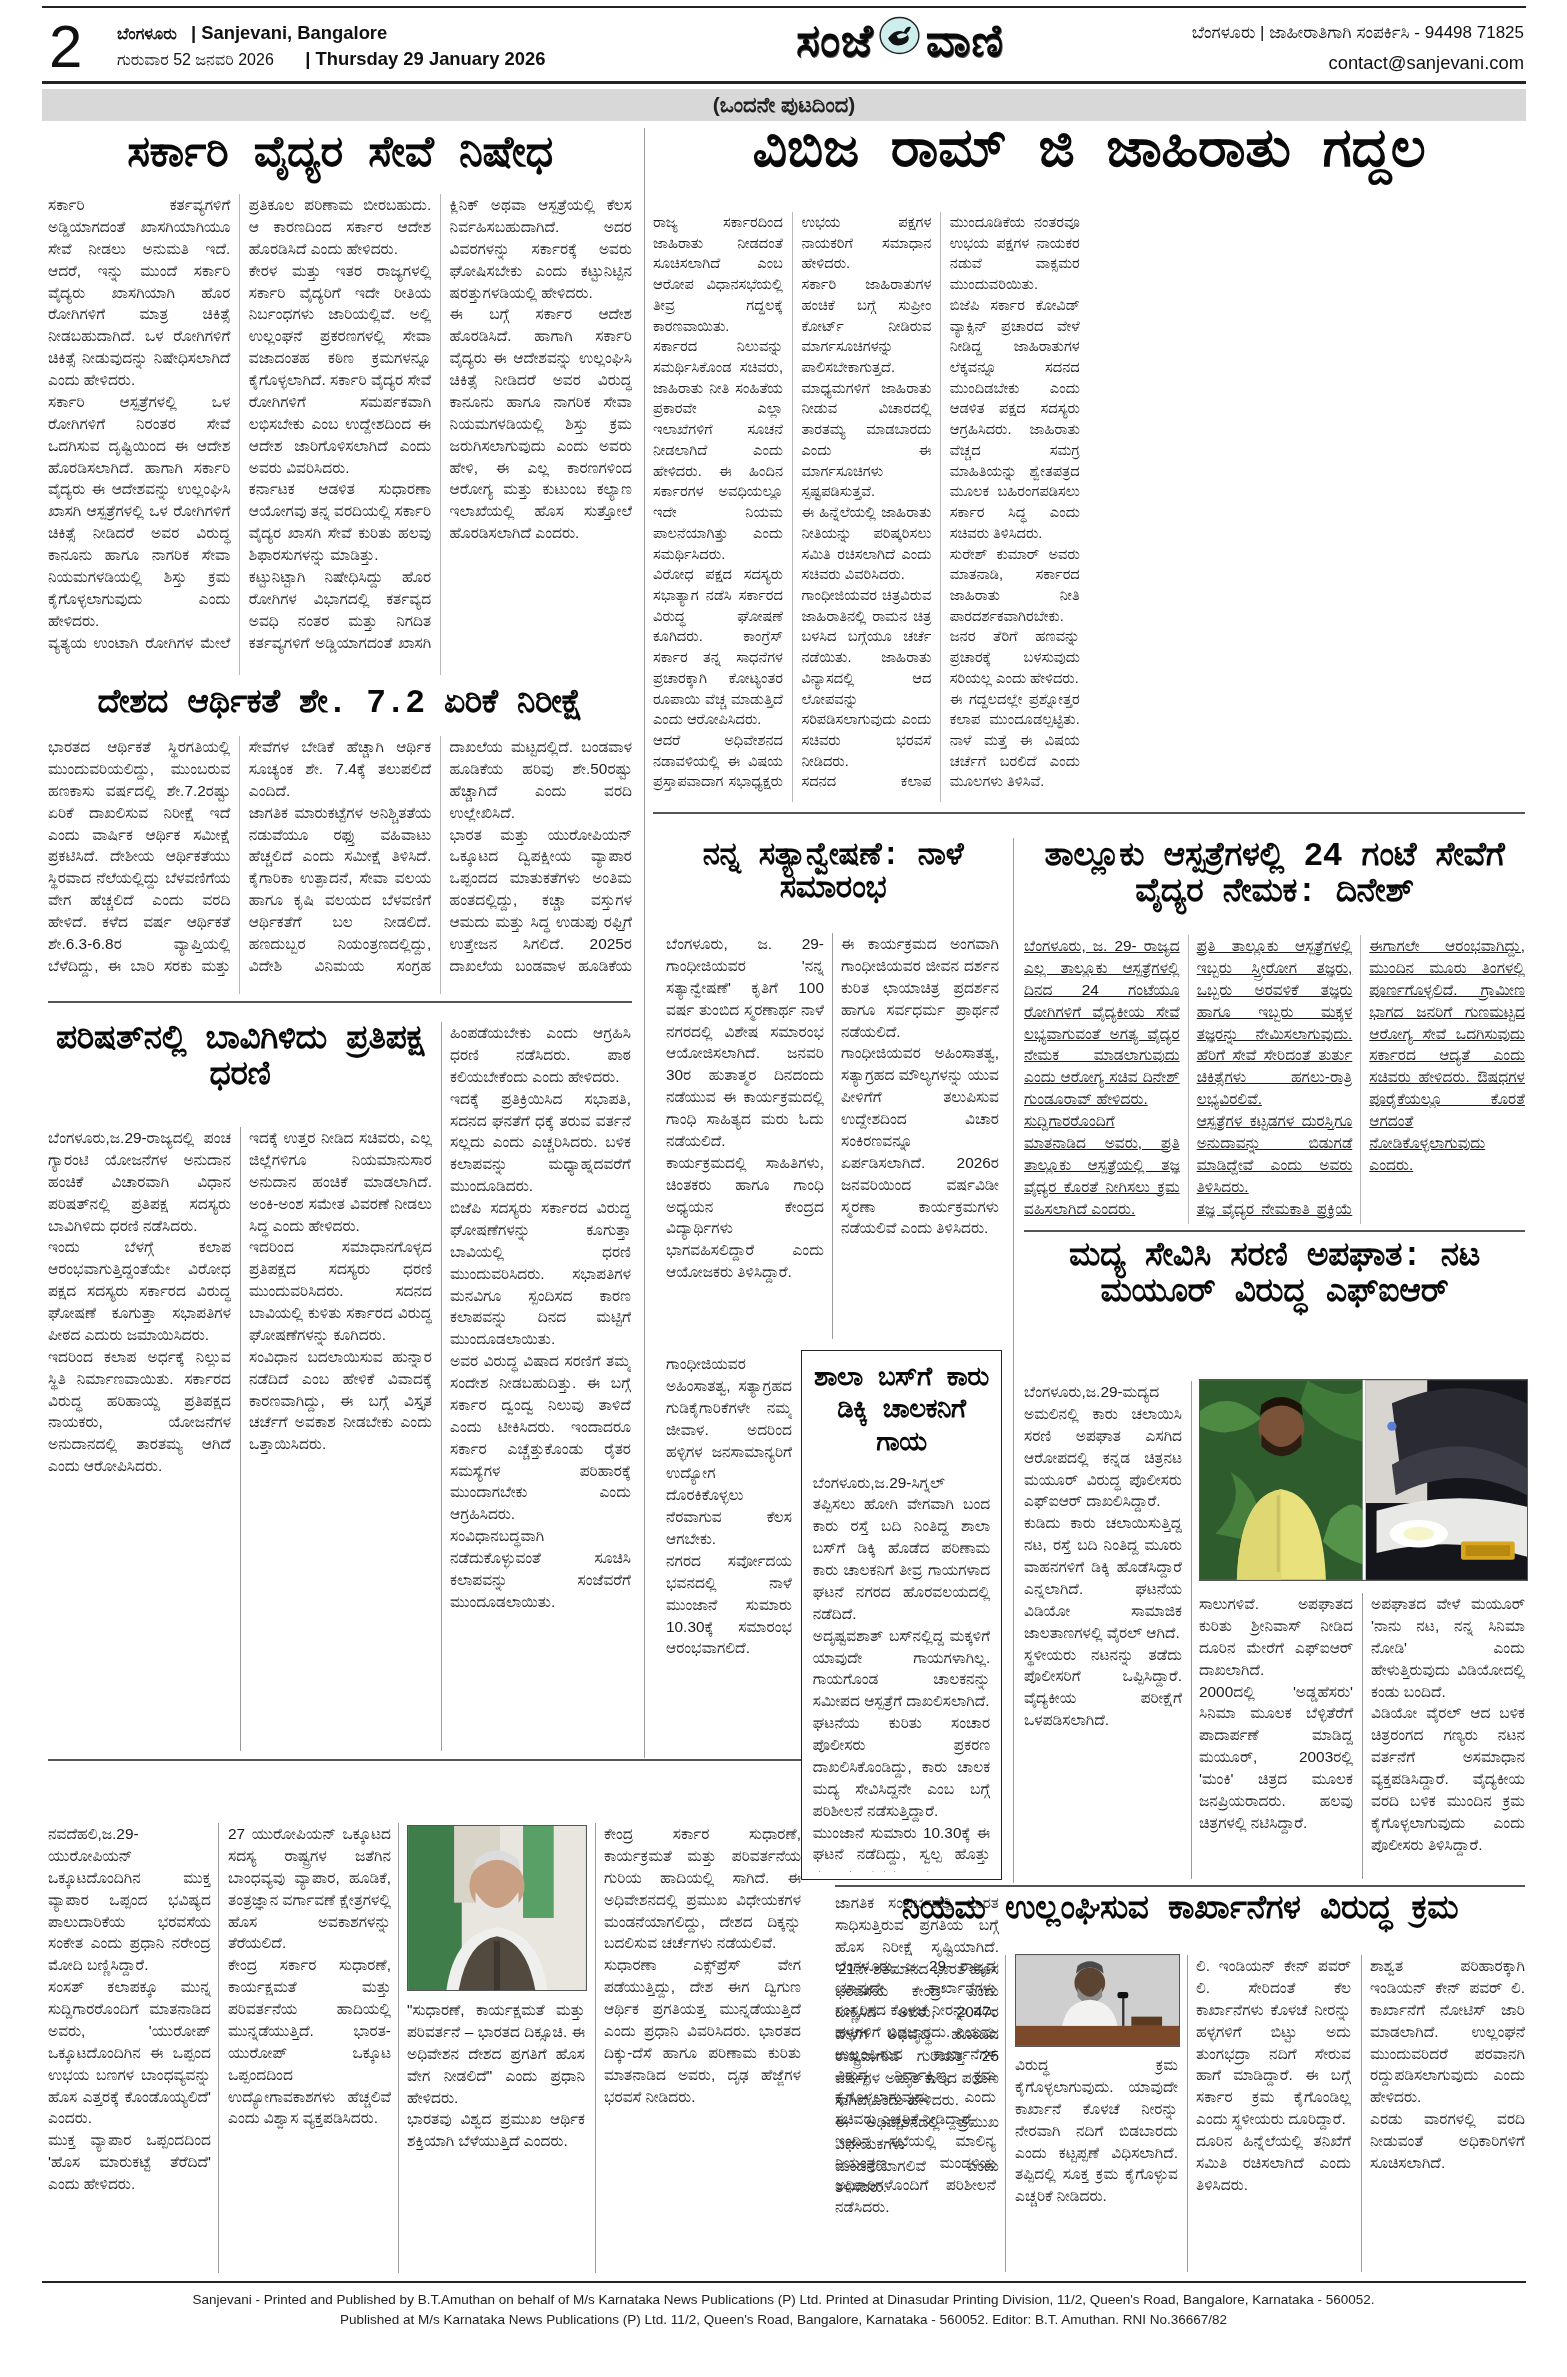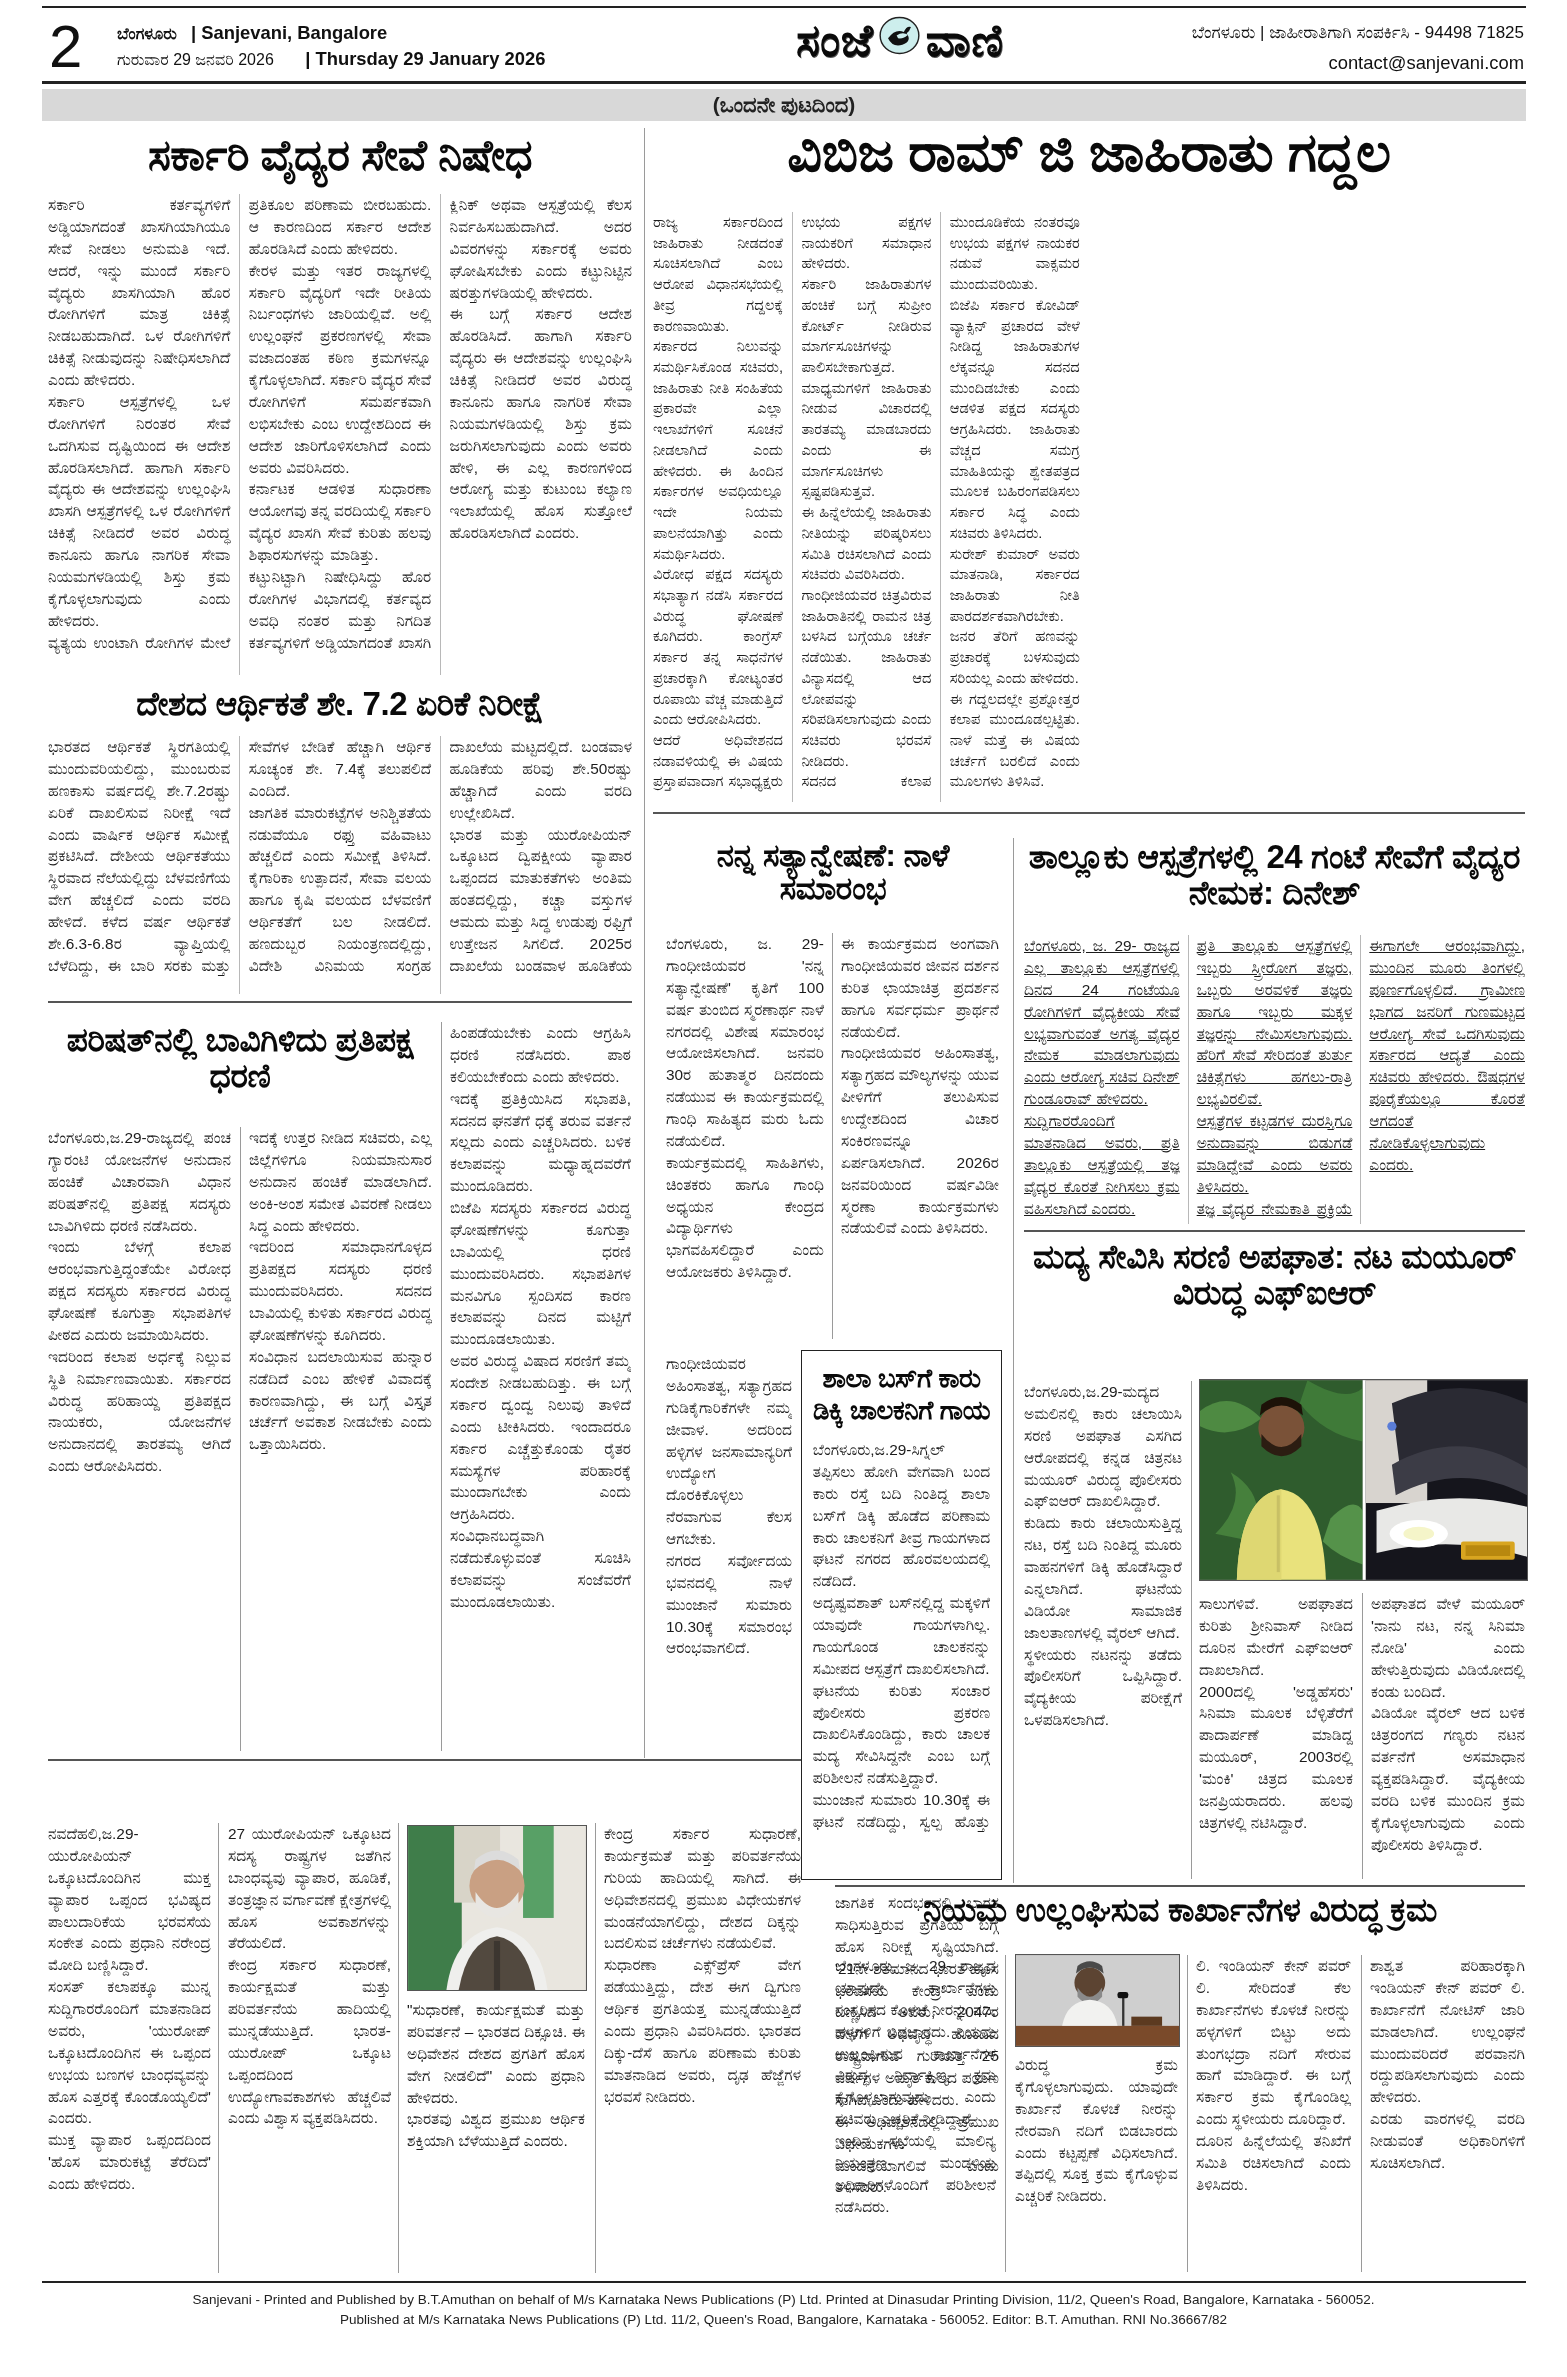--- a/index.html
+++ b/index.html
@@ -1,21 +1,21 @@
 <!DOCTYPE html>
 <html style="font-size:12.3px"><head>
 <meta charset="utf-8">
 <style>
   html,body{margin:0;padding:0;background:#e8e8e8;}
   #page{position:relative;width:1567px;height:2377px;background:#ffffff;overflow:hidden;
         font-family:"Liberation Sans","DejaVu Sans",sans-serif;color:#141414;}
   .abs{position:absolute;}
   .hrule{position:absolute;background:#222;}
   .vrule{position:absolute;background:#9a9a9a;width:0.8px;}
-  .headline{font-weight:bold;color:#0a0a0a;text-align:center;line-height:1.08;letter-spacing:-0.4px;}
+  .headline{font-weight:bold;color:#0a0a0a;text-align:center;line-height:1.08;letter-spacing:-0.4px;font-family:Liberation Mono, monospace;}
   .h-xl{font-size:54px;}
   .h-lg{font-size:43px;}
   .h-md{font-size:33px;}
   .h-sm{font-size:28px;}
   .body-text{font-size:15.4px;line-height:1.42;text-align:justify;white-space:pre-line;
              overflow:hidden;color:#1b1b1b;}
   .mcols{column-gap:18.4px;column-rule:0.8px solid #b8b8b8;column-fill:auto;}
   .c3{column-count:3;}
   .c6{column-count:6;}
   .graybar{background:#d8d8d8;text-align:center;font-size:21px;font-weight:bold;color:#222;
@@ -38,21 +38,21 @@
 <div id="page">
 
   <div class="hrule" style="left:42px;top:6.1px;width:1484px;height:2.3px;"></div>
 
   <div class="abs pageno" style="left:49px;top:20px;">2</div>
   <div class="abs" style="left:117px;top:21.5px;">
     <span class="hdr-small" style="font-weight:bold;">ಬೆಂಗಳೂರು</span>
     <span class="hdr-strong" style="margin-left:10.8px;">| Sanjevani, Bangalore</span>
   </div>
   <div class="abs" style="left:117px;top:48px;">
-    <span class="hdr-small">ಗುರುವಾರ 29 ಜನವರಿ 2026</span>
+    <span class="hdr-small">ಗುರುವಾರ 52 ಜನವರಿ 2026</span>
     <span class="hdr-strong" style="margin-left:28px;">|  Thursday  29 January 2026</span>
   </div>
 
   <div class="abs masthead" style="left:723px;top:14px;width:354px;">
     <span>ಸಂಜೆ</span>
     <span style="text-shadow:none;">
       <svg width="43" height="43" viewBox="0 0 60 60">
         <ellipse cx="30" cy="30" rx="27" ry="25" fill="#cdeeed" stroke="#222" stroke-width="2"></ellipse>
         <path d="M14 34 Q24 20 36 25 Q40 16 46 18 Q44 24 40 27 Q48 38 34 43 Q20 47 14 34 Z" fill="#111"></path>
         <path d="M26 30 Q34 24 42 29 Q36 35 28 34 Z" fill="#cdeeed"></path>

